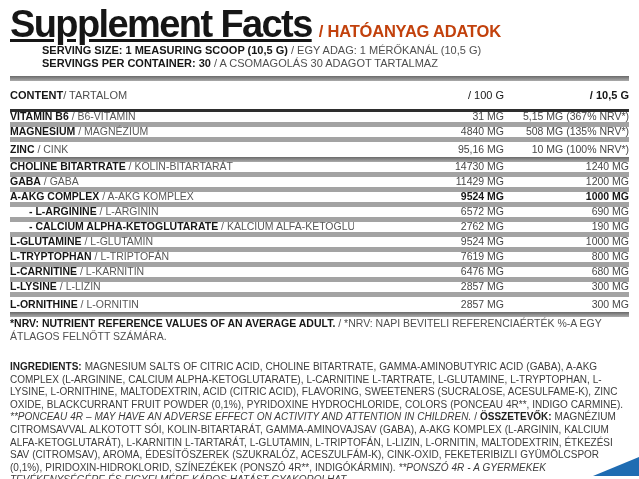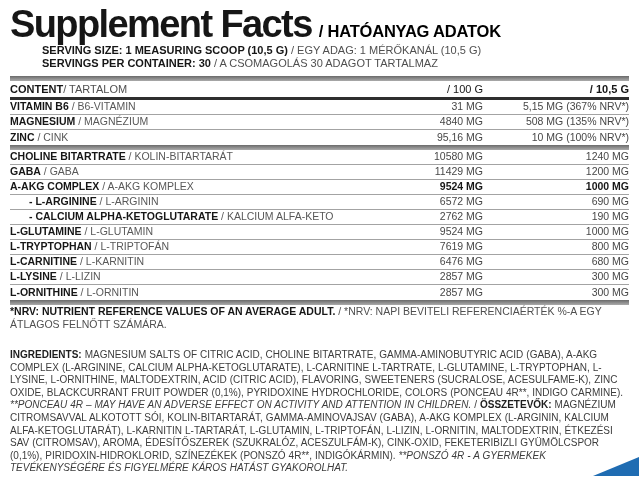--- a/index.html
+++ b/index.html
@@ -8,39 +8,39 @@
     width:639px;height:479px;
     box-sizing:border-box;
     padding:6px 10px 0 10px;
     background:#ffffff;
     font-family:"Liberation Sans", sans-serif;
     color:#1e1e1e;
     overflow:hidden;
   }
   
   .title-row{white-space:nowrap;line-height:36px;height:38px;}
-  .title-main{font-size:38px;font-weight:bold;letter-spacing:-1.6px;color:#161616;}
-  .title-sub{font-size:16.5px;font-weight:bold;margin-left:7px;letter-spacing:-0.2px;color:#000000;}
+  .title-main{font-size:38px;font-weight:bold;letter-spacing:-1.6px;color:#161616;text-decoration:underline;}
+  .title-sub{font-size:16.5px;font-weight:bold;margin-left:7px;letter-spacing:-0.2px;color:#c2410c;}
   
   .serving-line{font-size:11px;line-height:13px;white-space:nowrap;margin-left:32px;}
   .serving-line .bld{font-weight:bold;color:#161616;}
   .serving-line .reg{color:#4f4f4f;}
   .gap5{height:6px;}
   
   .bar{height:5px;background:linear-gradient(180deg,#6a6a6a 0%,#8f8f8f 55%,#ababab 100%);}
   .darkline{height:3px;background:#2e2e2e;}
   
-  .thead{display:flex;height:16px;line-height:16px;font-size:11px;align-items:center;}
+  .thead{display:flex;height:28px;line-height:16px;font-size:11px;align-items:center;}
   .thead .c1{flex:1;}
   .thead .bld{font-weight:bold;color:#161616;}
   .thead .reg{color:#4f4f4f;}
   .c2{width:150px;text-align:right;}
-  .c3{width:125px;text-align:right;padding-left:21px;}
+  .c3{width:125px;text-align:right;}
   .row{display:flex;height:15px;line-height:13.5px;font-size:10.5px;align-items:center;
-       border-bottom:1px solid #a3a3a3;box-sizing:border-box;}
+       border-bottom:5px solid #a3a3a3;box-sizing:border-box;}
   .section .row:last-child{border-bottom:none;align-items:center;}
   .row .c1{flex:1;white-space:nowrap;overflow:hidden;}
   .row .c1 b{font-weight:bold;color:#161616;}
   .hu{color:#585858;}
   .val{color:#474747;}
   .row.bv .val{font-weight:bold;color:#161616;}
   .row.ind .c1{padding-left:7px;margin-left:12px;}
   
   .footnote{font-size:10.5px;line-height:13px;}
   .footnote .bld{font-weight:bold;color:#161616;}
@@ -96,21 +96,21 @@
         <div class="row">
           <span class="c1"><b>ZINC</b><span class="hu"> / CINK</span></span>
           <span class="c2 val">95,16 MG</span>
           <span class="c3 val">10 MG (100% NRV*)</span>
         </div>
       </div>
       <div class="bar"></div>
       <div class="section">
         <div class="row">
           <span class="c1"><b>CHOLINE BITARTRATE</b><span class="hu"> / KOLIN-BITARTARÁT</span></span>
-          <span class="c2 val">10580 MG</span>
+          <span class="c2 val">14730 MG</span>
           <span class="c3 val">1240 MG</span>
         </div>
         <div class="row">
           <span class="c1"><b>GABA</b><span class="hu"> / GABA</span></span>
           <span class="c2 val">11429 MG</span>
           <span class="c3 val">1200 MG</span>
         </div>
         <div class="row bv">
           <span class="c1"><b>A-AKG COMPLEX</b><span class="hu"> / A-AKG KOMPLEX</span></span>
           <span class="c2 val">9524 MG</span>

